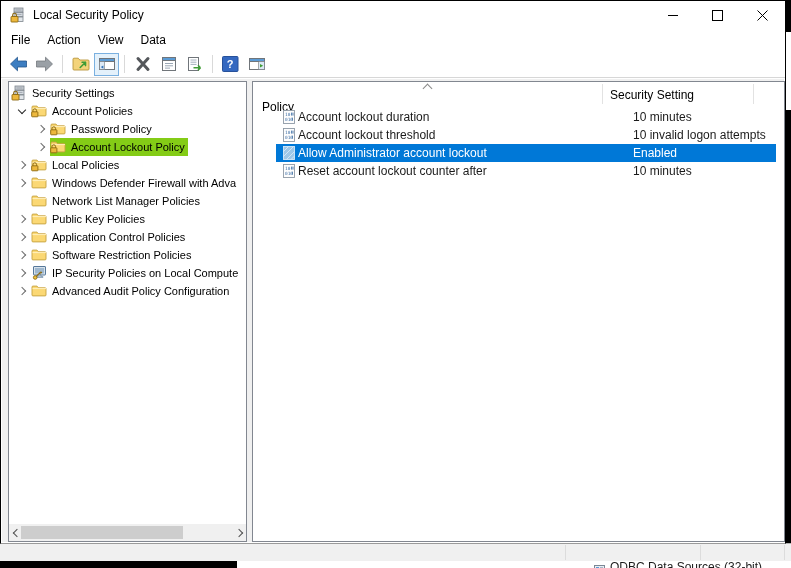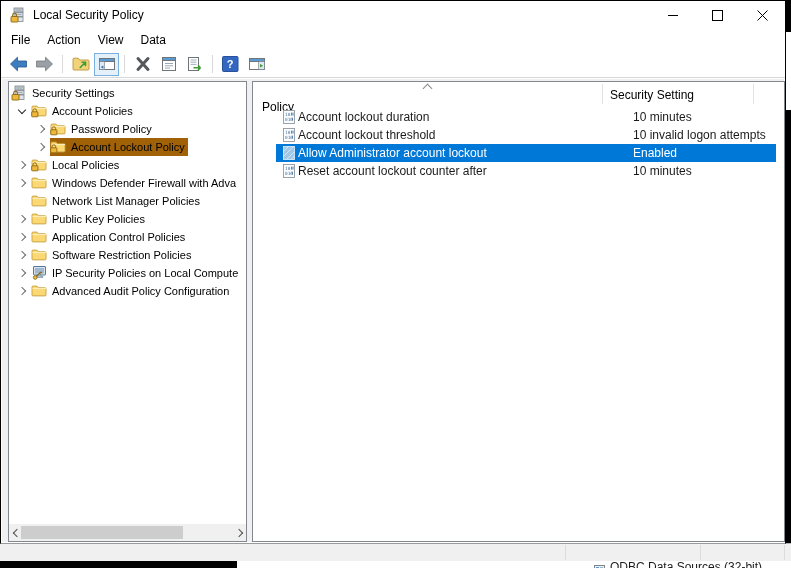--- a/index.html
+++ b/index.html
@@ -34,21 +34,21 @@
   #tree-pane{left:6px;width:239px;}
   #list-pane{left:250px;width:533px;}
   
   .tree-rows{position:absolute;left:0;top:2px;right:0;}
   .tree-row{height:18px;display:flex;align-items:center;white-space:nowrap;font-size:11px;}
   .chev-box{width:18px;flex:0 0 18px;display:flex;align-items:center;justify-content:center;}
   .chev{width:5px;height:5px;border-right:1.2px solid #6d6d6d;border-bottom:1.2px solid #6d6d6d;
         transform:rotate(-45deg);}
   .chev.expanded{border-color:#262626;transform:rotate(45deg);margin-top:-2px;}
   .sel-wrap{display:flex;align-items:center;height:18px;}
-  .sel-wrap.selected{background:#a16207;}
+  .sel-wrap.selected{background:#84cc16;}
   .t-icon{width:16px;height:16px;flex:0 0 16px;margin-right:5px;display:flex;}
   .t-label{padding-right:3px;}
   
   .hscroll{position:absolute;left:0;right:0;bottom:0;height:17px;background:#f0f0f0;}
   .sb-btn{position:absolute;top:0;width:13px;height:17px;display:flex;align-items:center;justify-content:center;}
   .sb-btn.left{left:0;} .sb-btn.right{right:0;}
   .sb-chev{width:5px;height:5px;border-right:1.2px solid #505050;border-bottom:1.2px solid #505050;}
   .sb-chev.l{transform:rotate(135deg);margin-left:2px;}
   .sb-chev.r{transform:rotate(-45deg);margin-right:2px;}
   .sb-thumb{position:absolute;left:12px;top:2px;width:162px;height:13px;background:#cdcdcd;}

